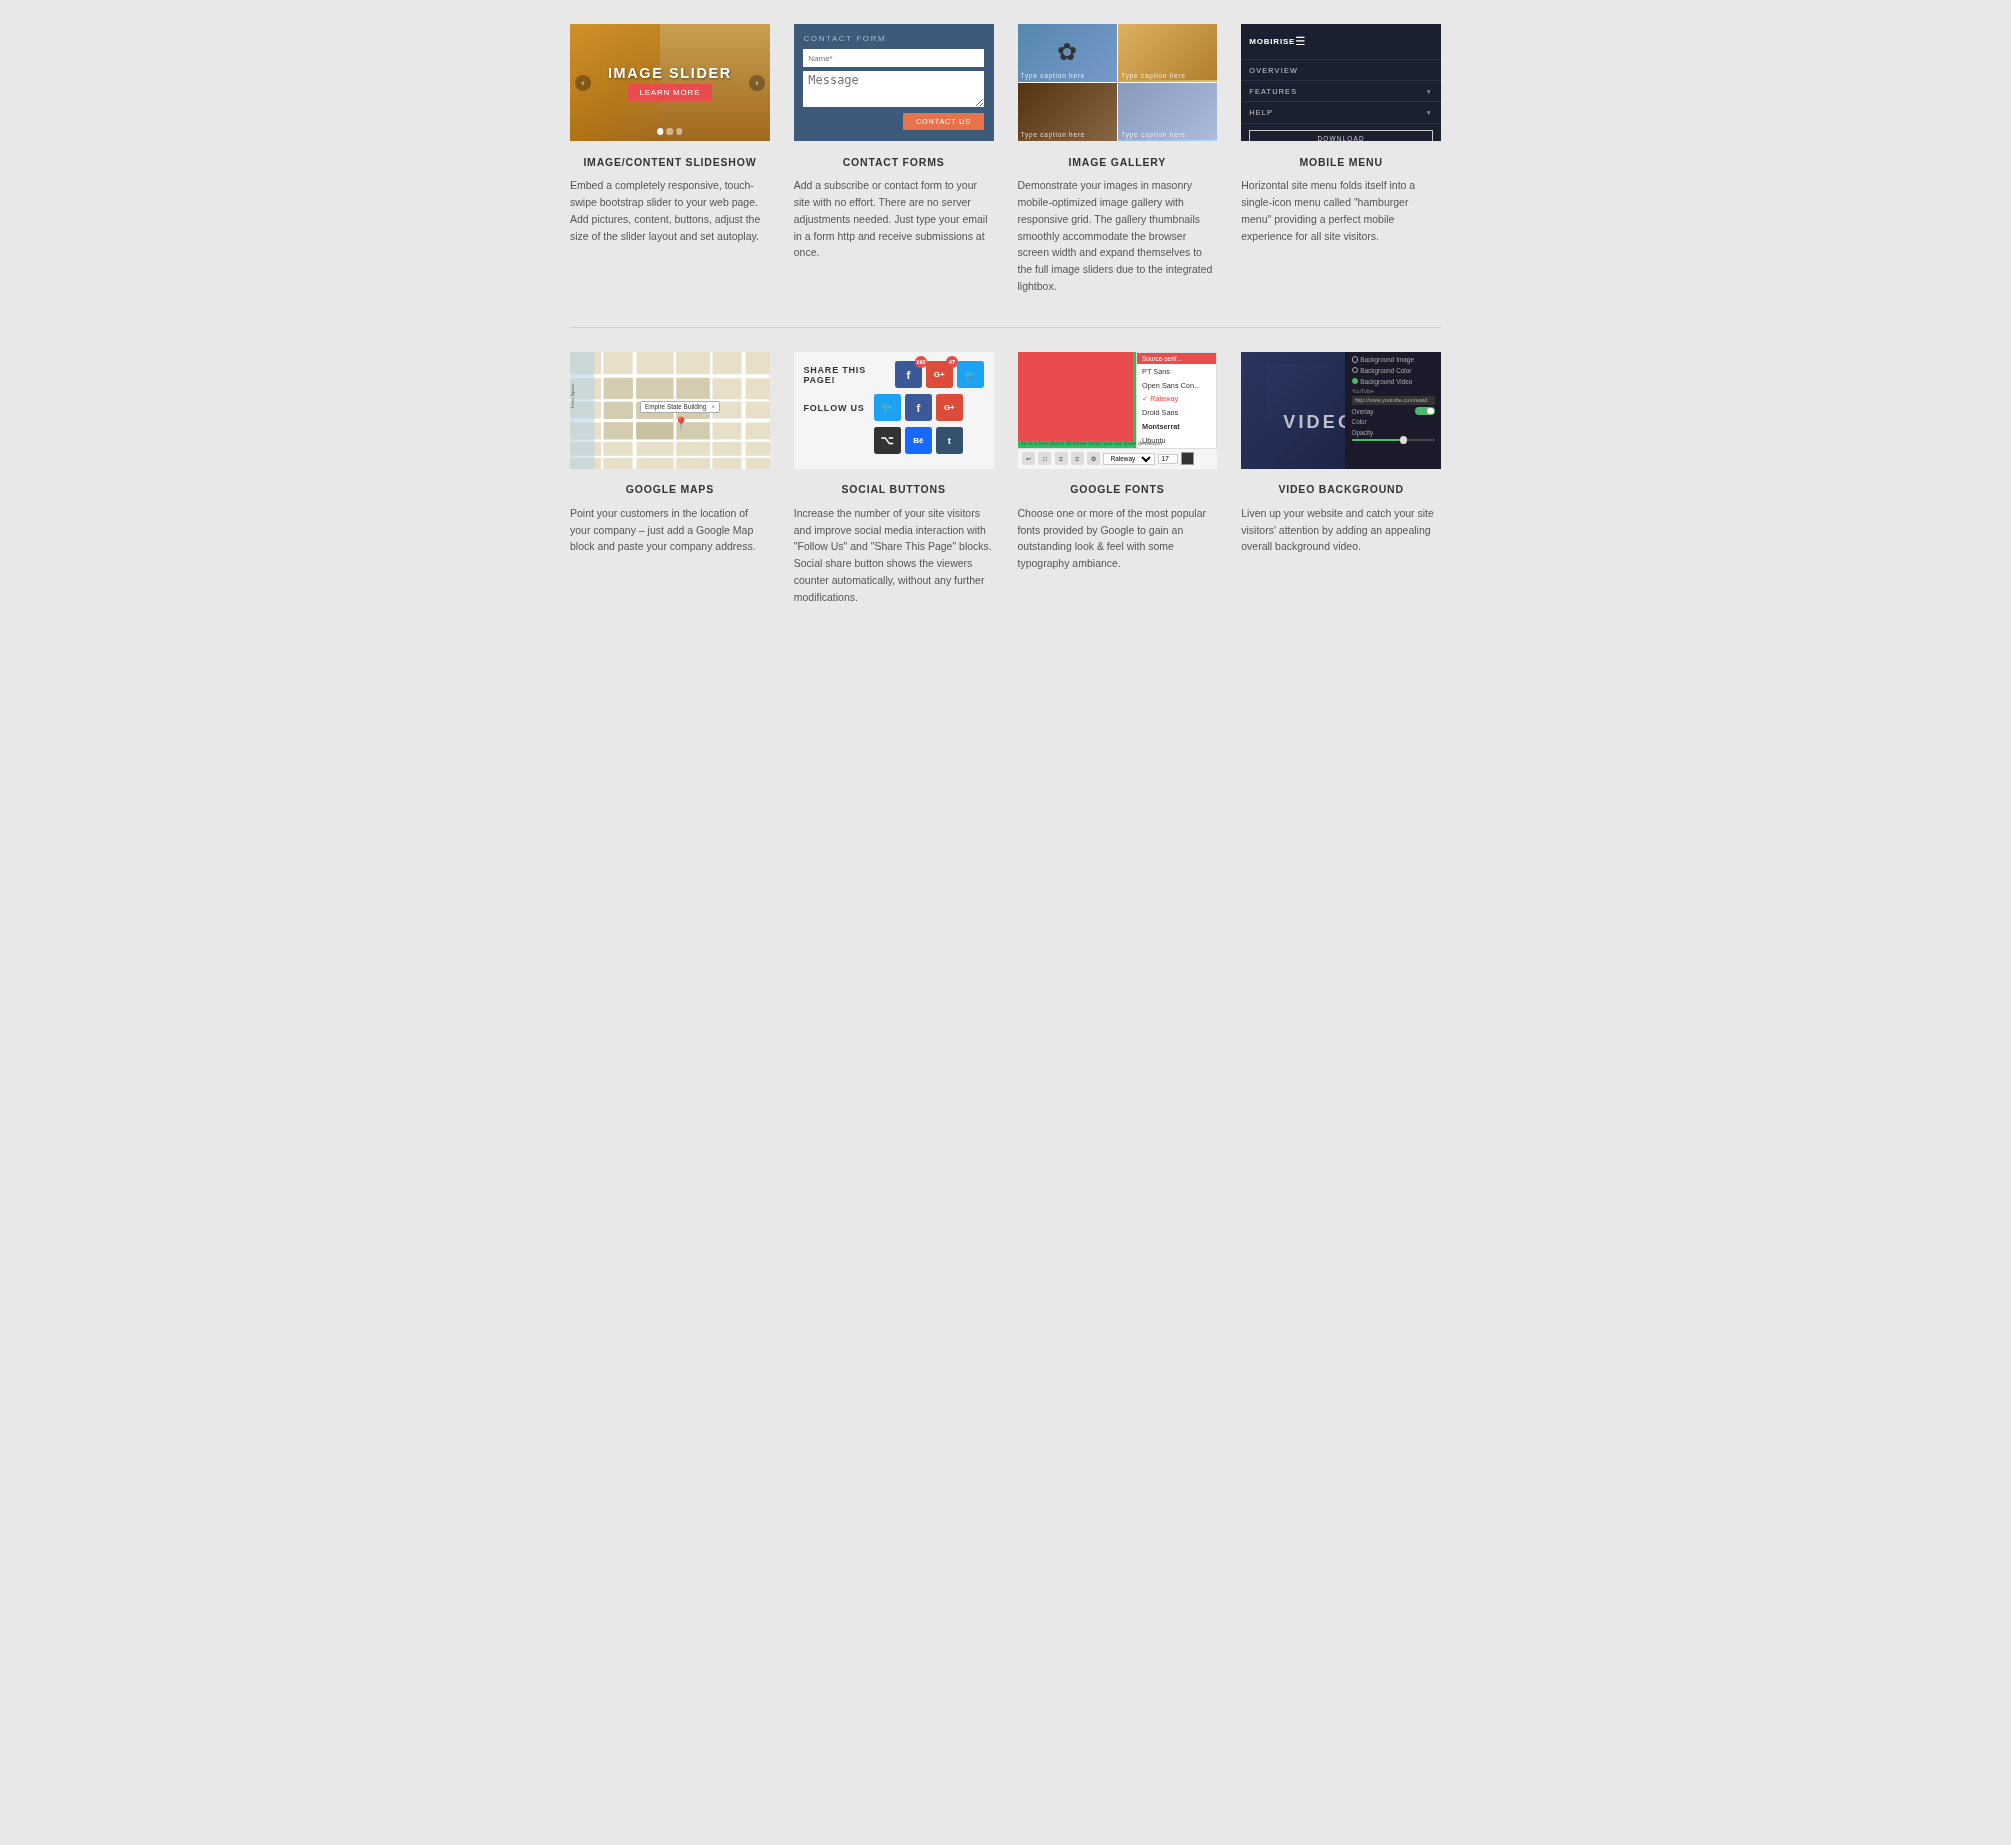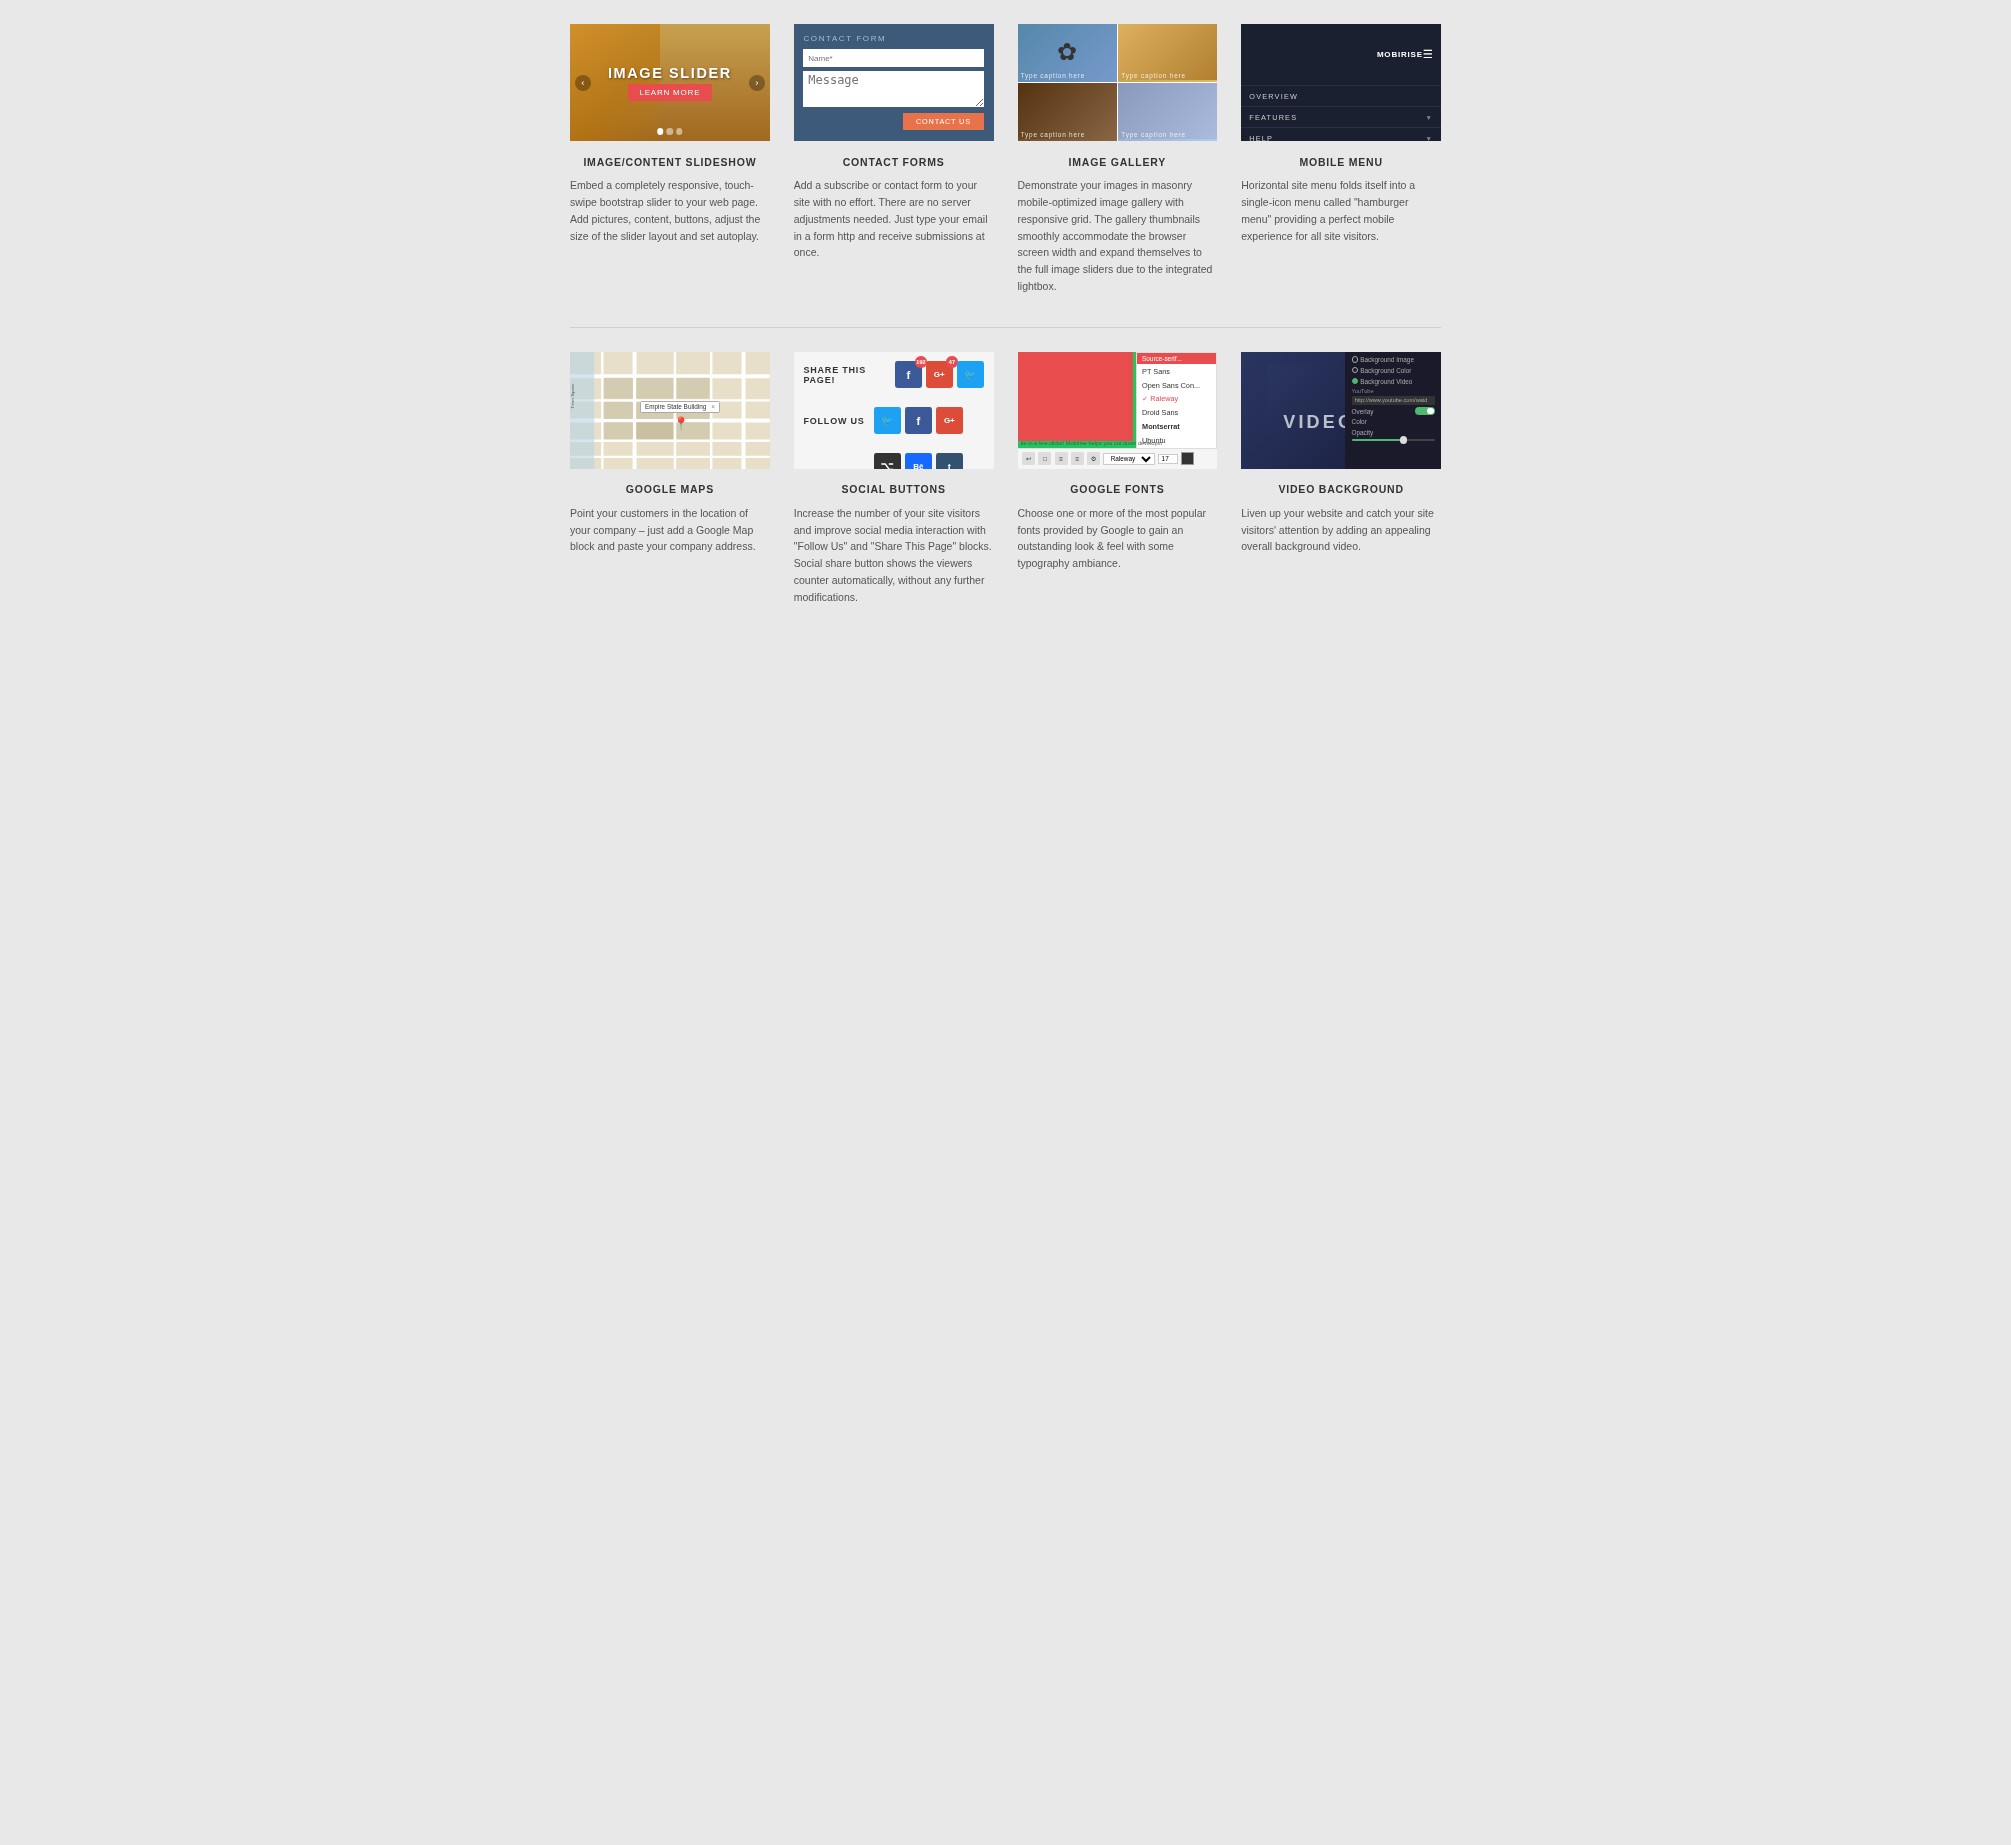--- a/index.html
+++ b/index.html
@@ -192,22 +192,22 @@
     
     .preview-mobile {
       background: #1a2030;
       padding: 0;
       display: flex;
       flex-direction: column;
     }
     .mm-header {
       display: flex;
       align-items: center;
-      justify-content: flex-end;
-      padding: 24px 8px;
+      justify-content: flex-start;
+      padding: 11px 8px;
       border-bottom: 0.8px solid #2a3040;
     }
     .mm-logo {
       color: #fff;
       font-size: 8px;
       font-weight: 700;
       letter-spacing: 0.8px;
     }
     .mm-hamburger {
       color: #fff;
@@ -265,21 +265,21 @@
       color: #e84c4c;
       font-size: 13px;
     }
 
     
     .preview-social {
       background: #f5f5f5;
       padding: 9.7px;
       display: flex;
       flex-direction: column;
-      gap: 19px;
+      gap: 6px;
     }
     .social-row {
       display: flex;
       align-items: center;
       gap: 6.4px;
     }
     .social-label {
       font-size: 9px;
       font-weight: 700;
       letter-spacing: 0.8px;

